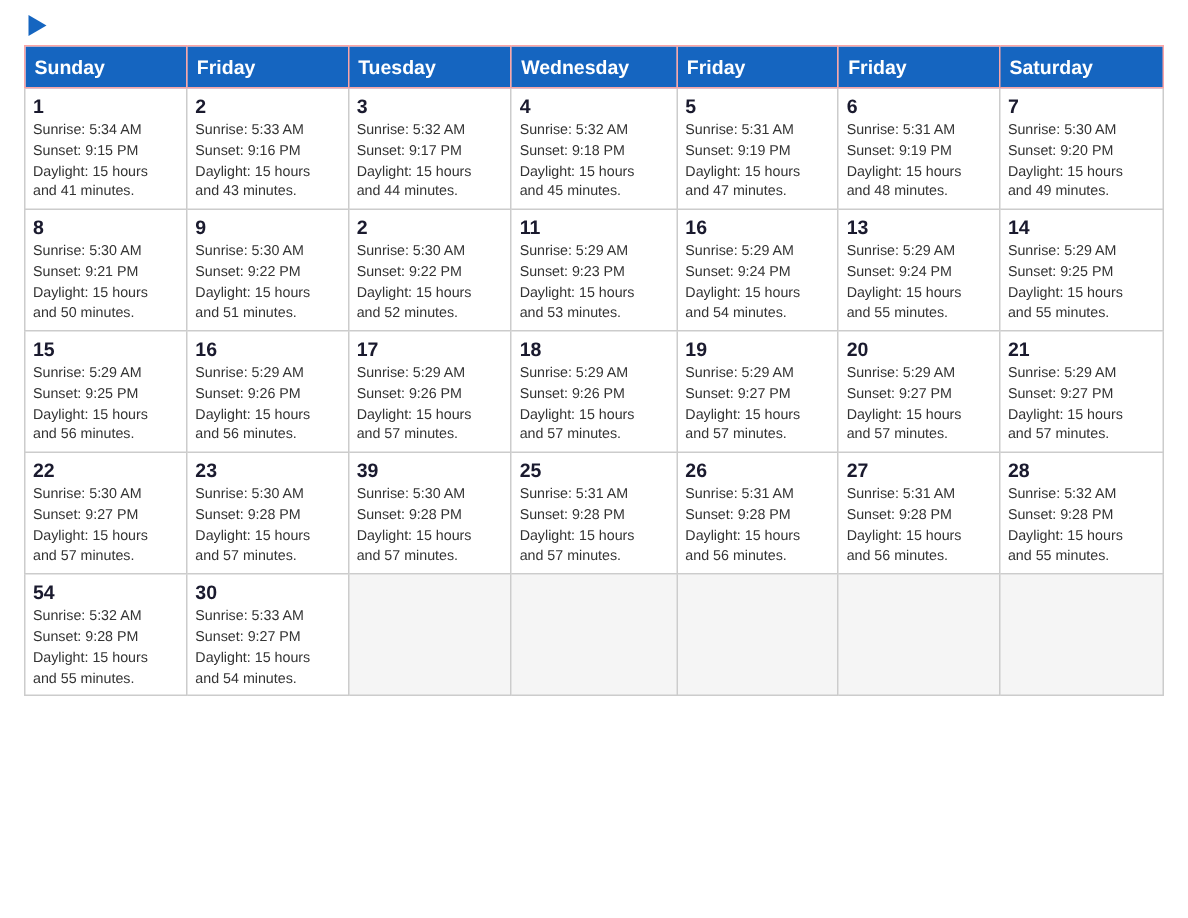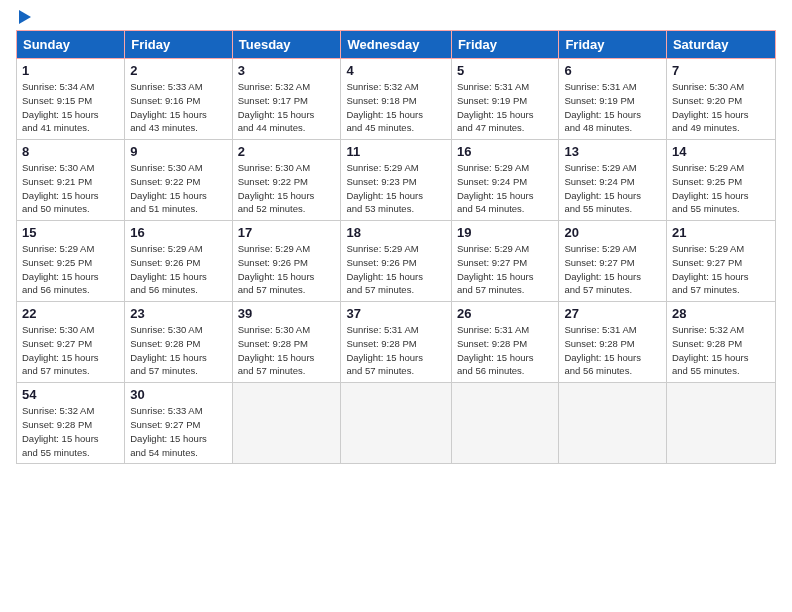--- a/index.html
+++ b/index.html
@@ -306,21 +306,21 @@
 and 57 minutes.</div>
           </td>
           <td>
             <span class="day-num">39</span>
             <div class="day-info" style="white-space: pre-line;">Sunrise: 5:30 AM
 Sunset: 9:28 PM
 Daylight: 15 hours
 and 57 minutes.</div>
           </td>
           <td>
-            <span class="day-num">37</span>
+            <span class="day-num">25</span>
             <div class="day-info" style="white-space: pre-line;">Sunrise: 5:31 AM
 Sunset: 9:28 PM
 Daylight: 15 hours
 and 57 minutes.</div>
           </td>
           <td>
             <span class="day-num">26</span>
             <div class="day-info" style="white-space: pre-line;">Sunrise: 5:31 AM
 Sunset: 9:28 PM
 Daylight: 15 hours

